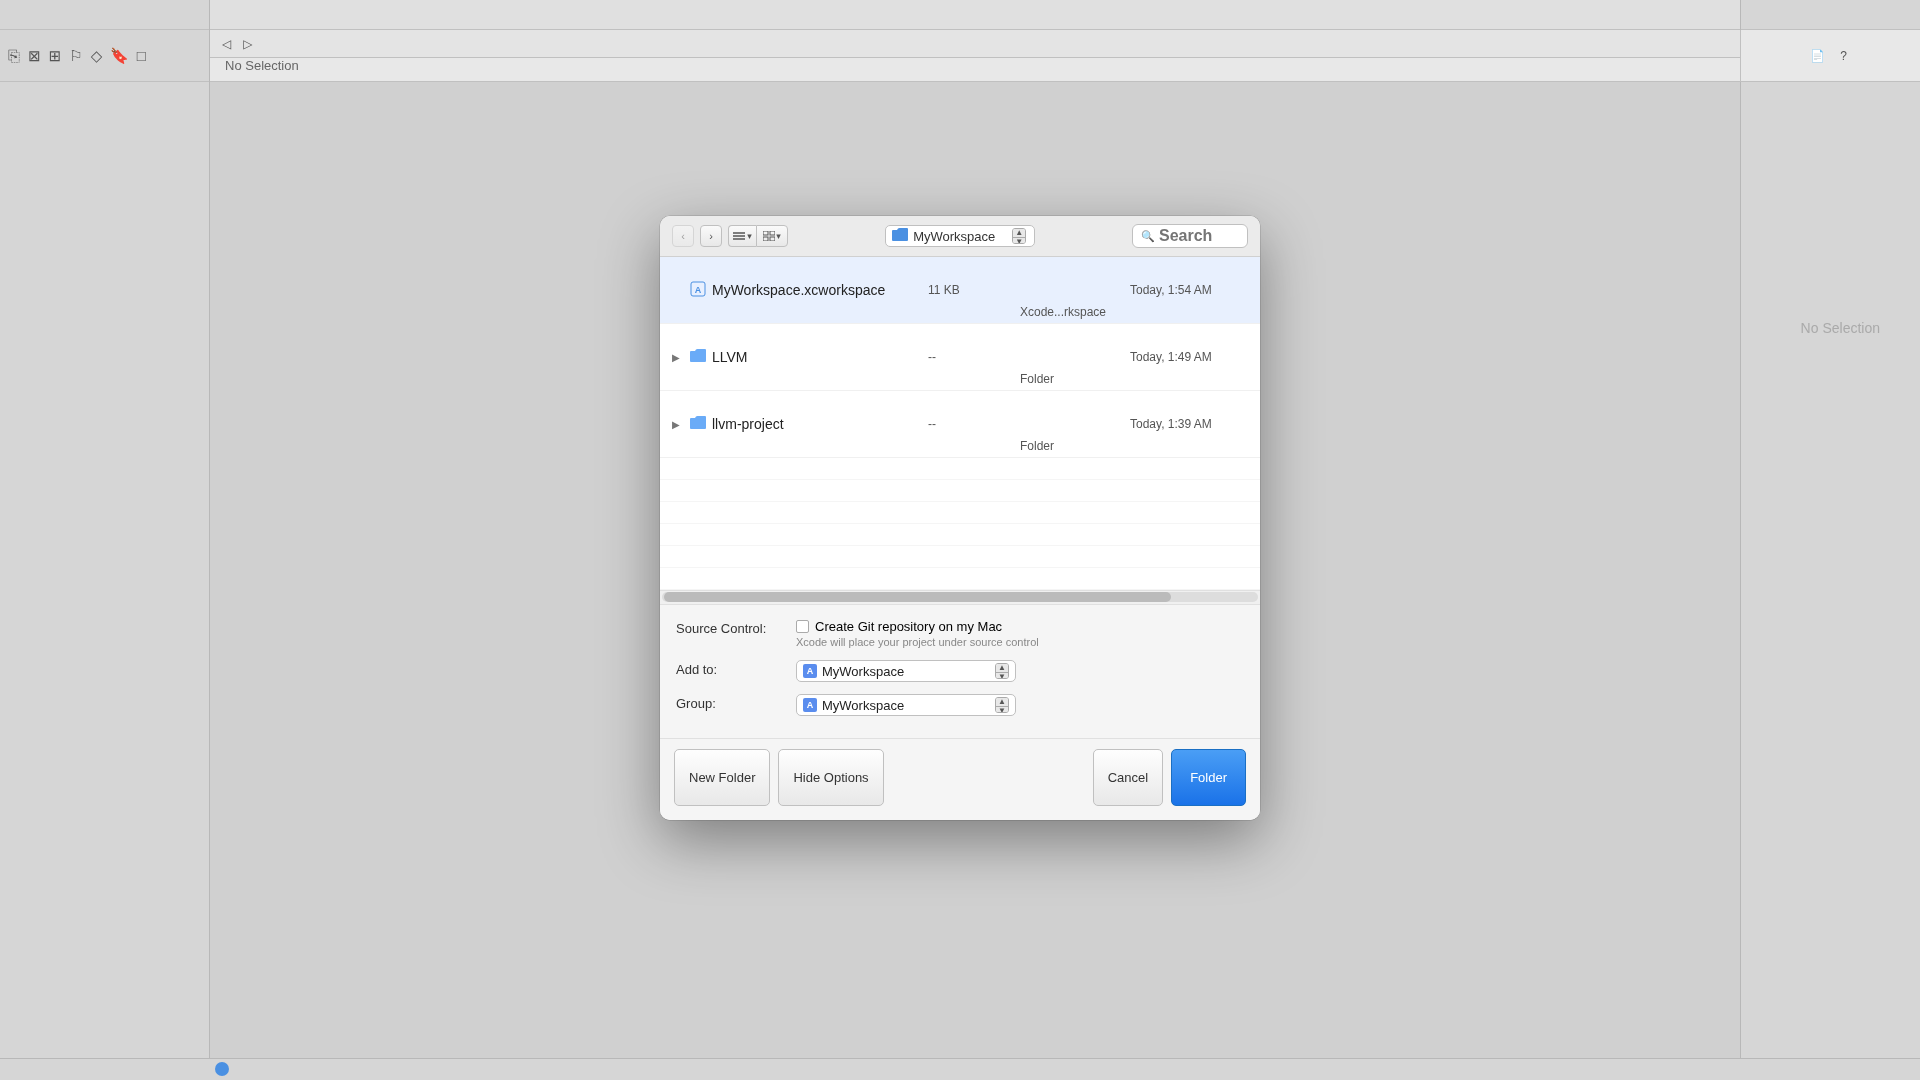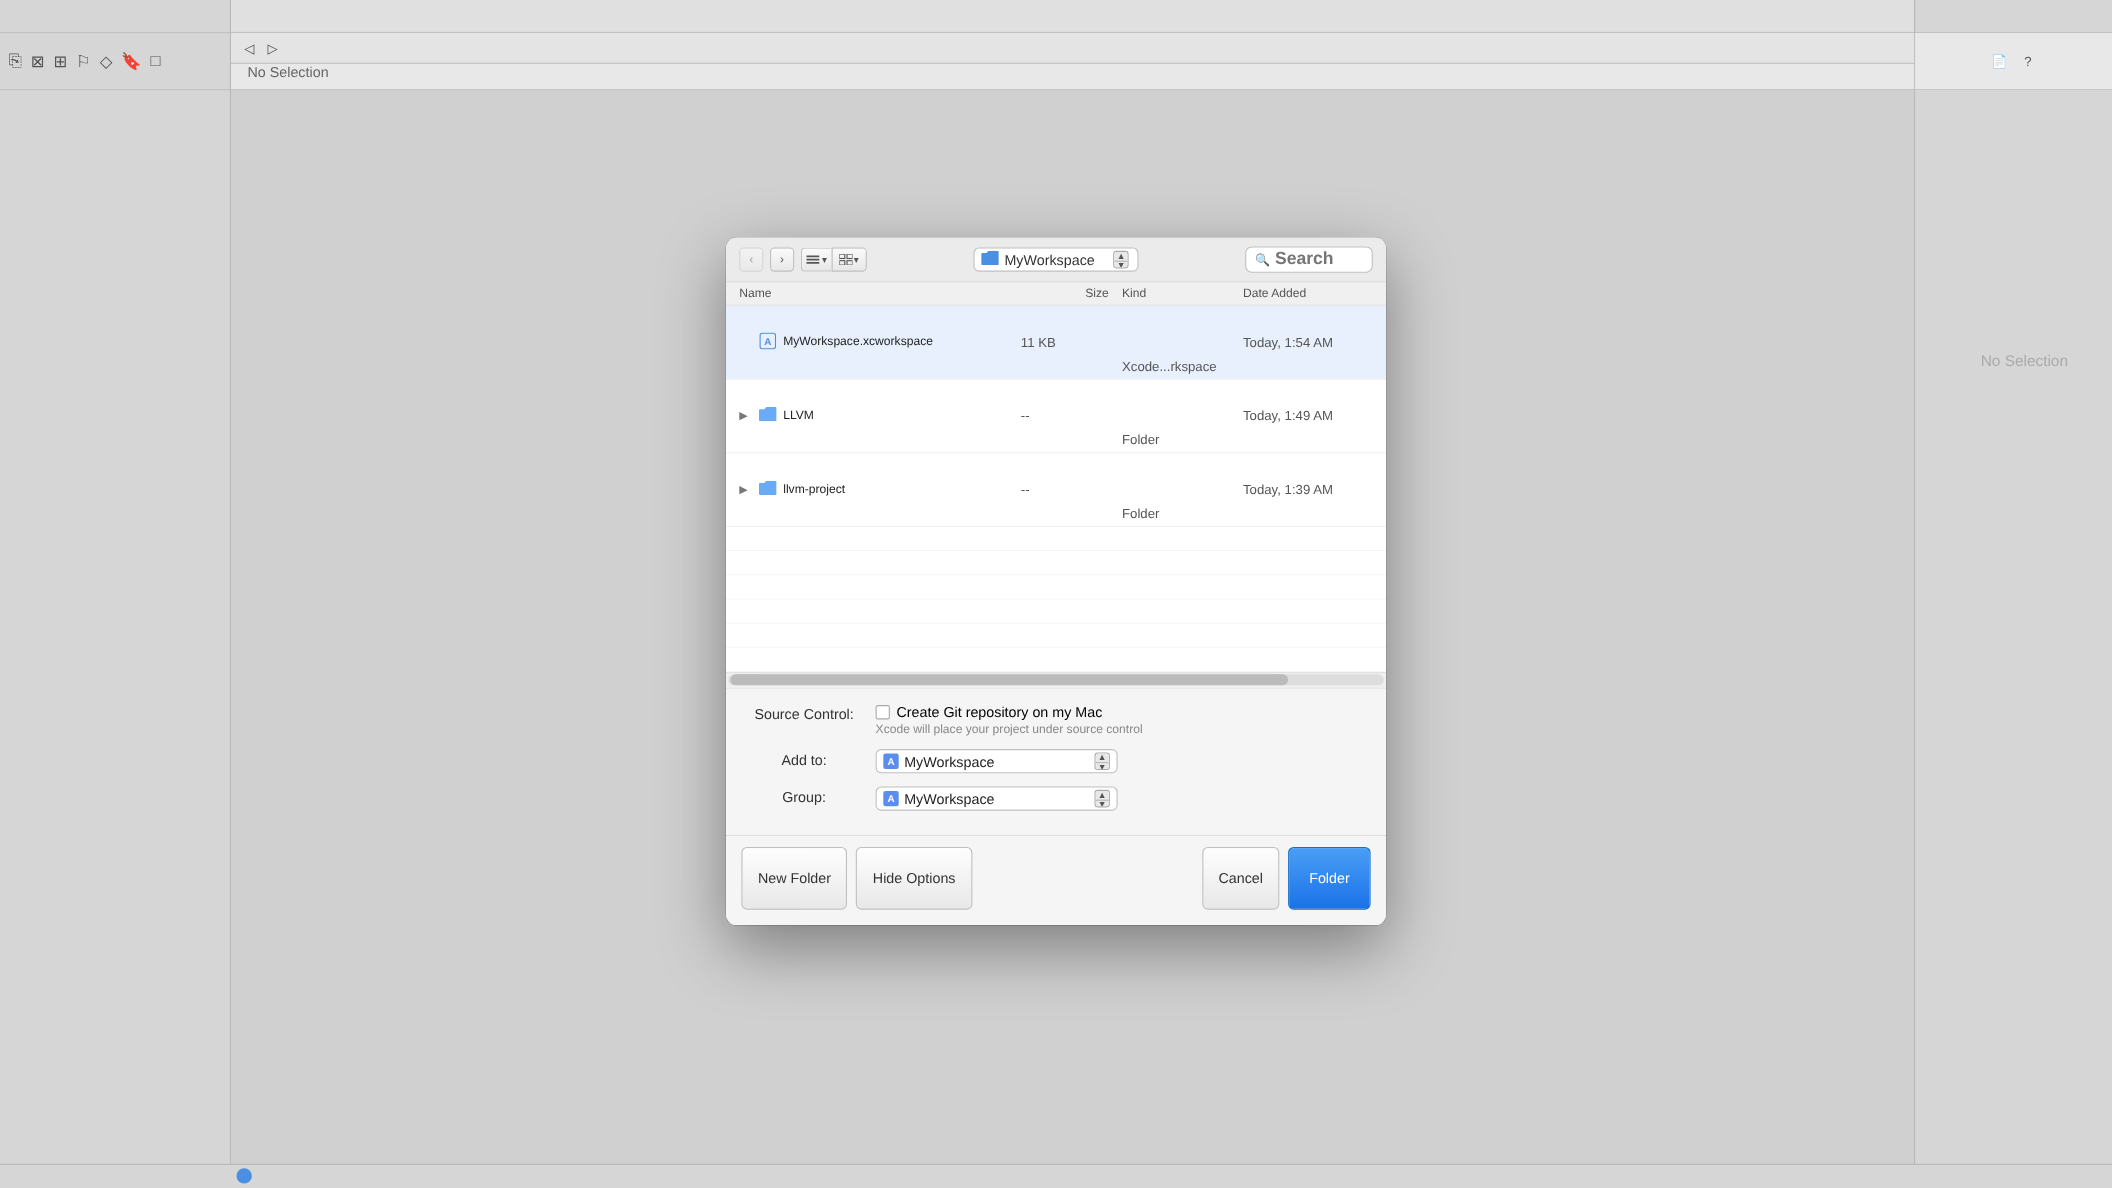--- a/index.html
+++ b/index.html
@@ -247,21 +247,21 @@
     .expand-arrow {
       width: 12px;
       font-size: 10px;
       color: #777;
       cursor: pointer;
       display: flex;
       align-items: center;
     }
 
     .file-name-text {
-      font-size: 11px;
+      font-size: 14px;
       color: #222;
     }
 
     .file-size {
       width: 80px;
       font-size: 12px;
       color: #555;
     }
 
     .file-kind {
@@ -322,21 +322,21 @@
 
     .option-row {
       display: flex;
       align-items: flex-start;
       margin-bottom: 12px;
       gap: 0;
     }
 
     .option-label {
       width: 120px;
-      text-align: center;
+      text-align: left;
       font-size: 13px;
       color: #333;
       padding-right: 10px;
       padding-top: 2px;
       flex-shrink: 0;
     }
 
     .option-content {
       display: flex;
       flex-direction: column;
@@ -709,26 +709,20 @@
     </div>
 
     <div class="search-box">
       <span class="search-icon-small">🔍</span>
       <input class="search-input" type="text" placeholder="Search" style="">
     </div>
   </div>
 
   <div class="file-list-area">
 
-    <div class="col-headers">
-      <div class="col-header col-name">Name</div>
-      <div class="col-header col-size">Size</div>
-      <div class="col-header col-kind">Kind</div>
-      <div class="col-header col-date">Date Added</div>
-    </div>
 
     <div class="file-row selected">
       <div class="file-row-name">
         <div class="expand-arrow"></div>
         <span>
           <svg width="16" height="16" viewBox="0 0 16 16">
             <rect x="1" y="1" width="14" height="14" rx="2" fill="#e8f0ff" stroke="#4a90e2" stroke-width="1"></rect>
             <text x="8" y="12" font-size="9" text-anchor="middle" fill="#4a90e2" font-weight="bold">A</text>
           </svg>
         </span>

